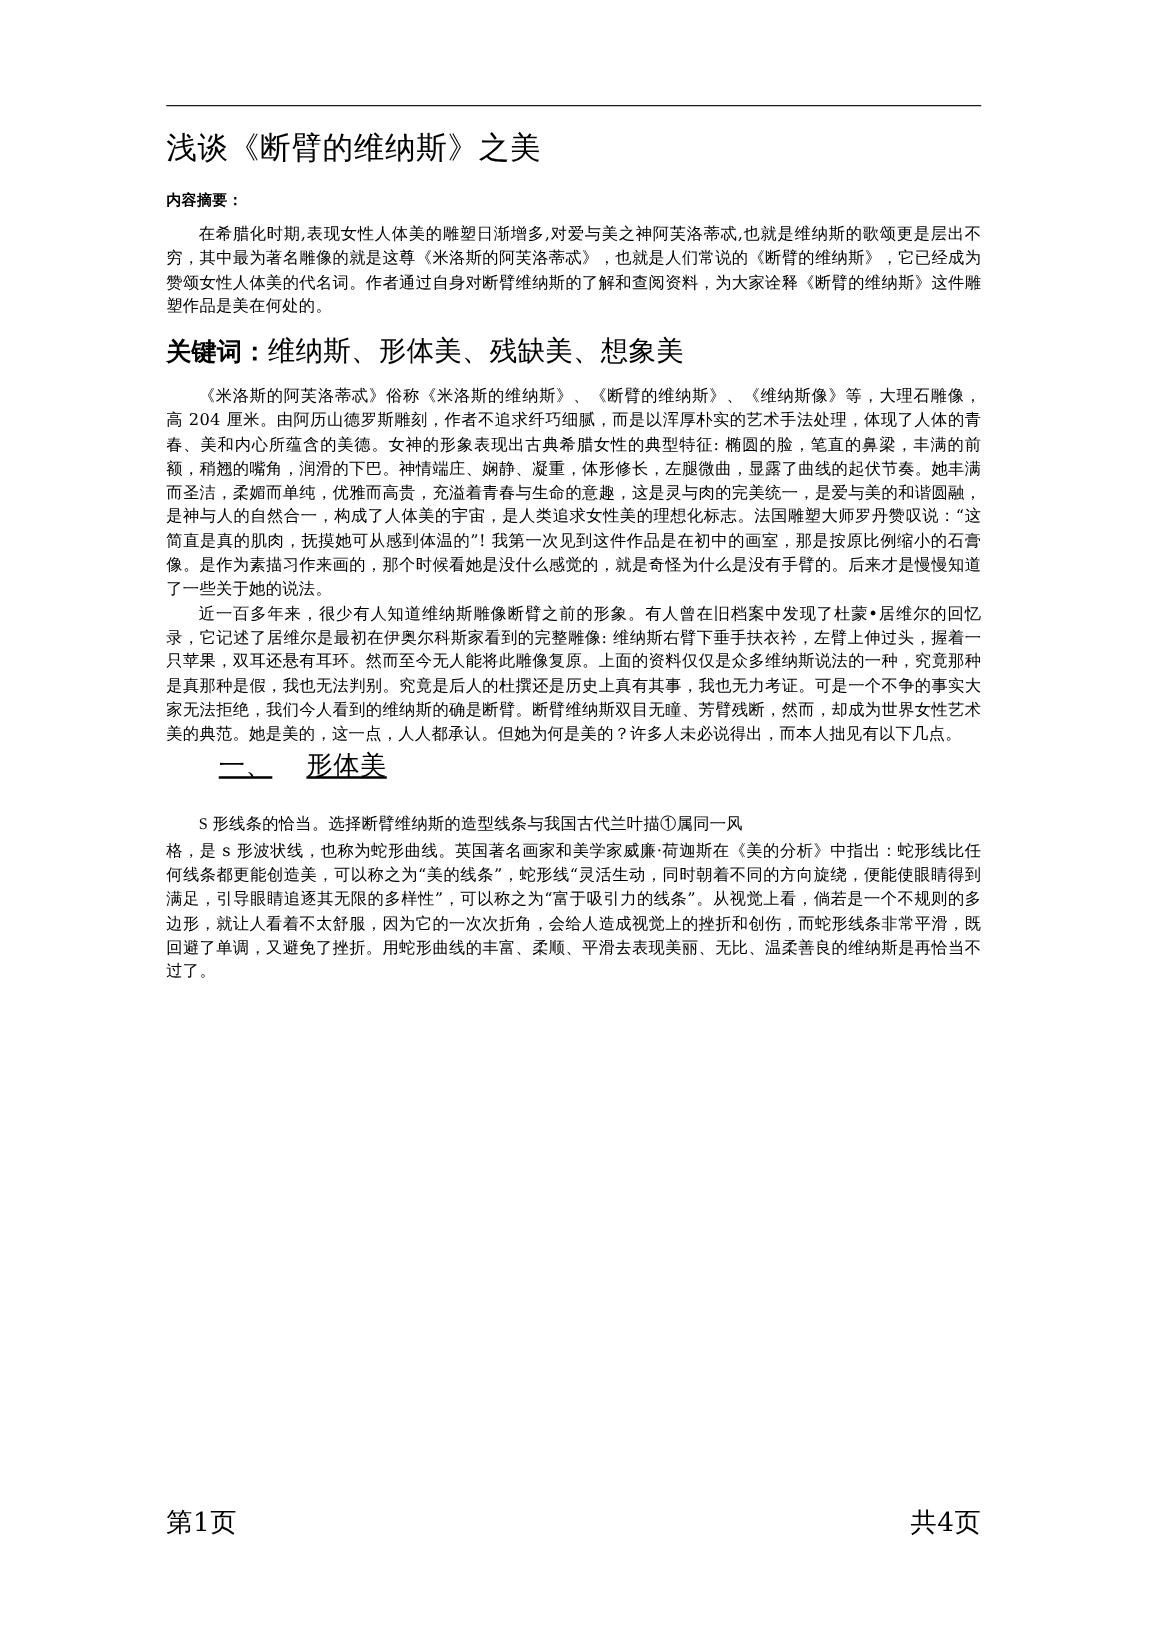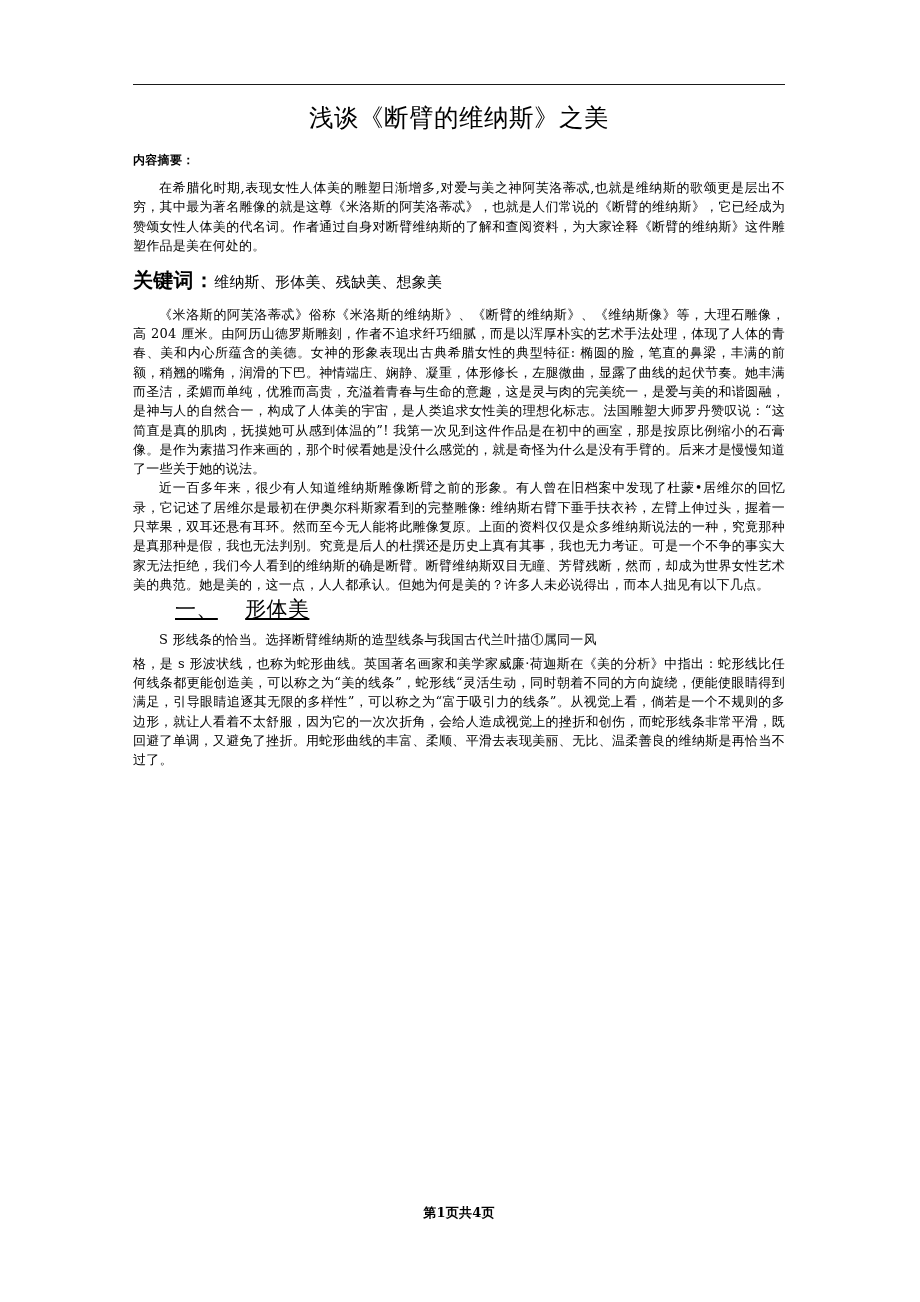--- a/index.html
+++ b/index.html
@@ -33,21 +33,21 @@
   
   .content {
     position: absolute;
     left: 133px;
     top: 100px;
     width: 652px;
   }
 
   .doc-title {
     font-size: 24.5px;
-    text-align: center;
+    text-align: left;
     letter-spacing: 0.5px;
     margin: 0 0 6px 0;
     line-height: 1.5;
     font-weight: 400;
   }
 
   .section-label {
     font-size: 12px;
     font-weight: bold;
     line-height: 1.62;
@@ -58,21 +58,21 @@
   .keywords-line {
     font-size: 20px;
     line-height: 1.62;
     margin: 9px 0 0 0;
   }
   .keywords-line .kw-label {
     font-weight: bold;
     letter-spacing: 0.3px;
   }
   .keywords-line .kw-values {
-    font-size: 15px;
+    font-size: 22px;
     letter-spacing: 0.2px;
   }
 
   p.body-text {
     font-size: 13px;
     line-height: 1.485;
     margin: 0;
     text-align: justify;
     text-justify: inter-ideograph;
     text-indent: 2em;
@@ -94,36 +94,36 @@
     text-indent: 2em;
     letter-spacing: 0.02em;
     text-decoration: underline;
   }
   .list-heading .num-gap {
     display: inline-block;
     width: 1.3em;
   }
 
   p.spaced-lead {
-    margin-top: 2px;
+    margin-top: 17px;
     line-height: 2.02;
+    font-family: Liberation Serif, serif;
   }
 
   
   .footer {
     position: absolute;
     left: 133px;
     top: 1204px;
     width: 652px;
     display: flex;
-    justify-content: center;
-    font-size: 13px;
+    justify-content: space-between;
+    font-size: 21px;
     line-height: 1.4;
     letter-spacing: 0.02em;
-    font-weight: bold;
   }
 </style>
 </head>
 <body>
 
 <div class="page">
 
   <div class="header-rule"></div>
 
   <div class="content">

